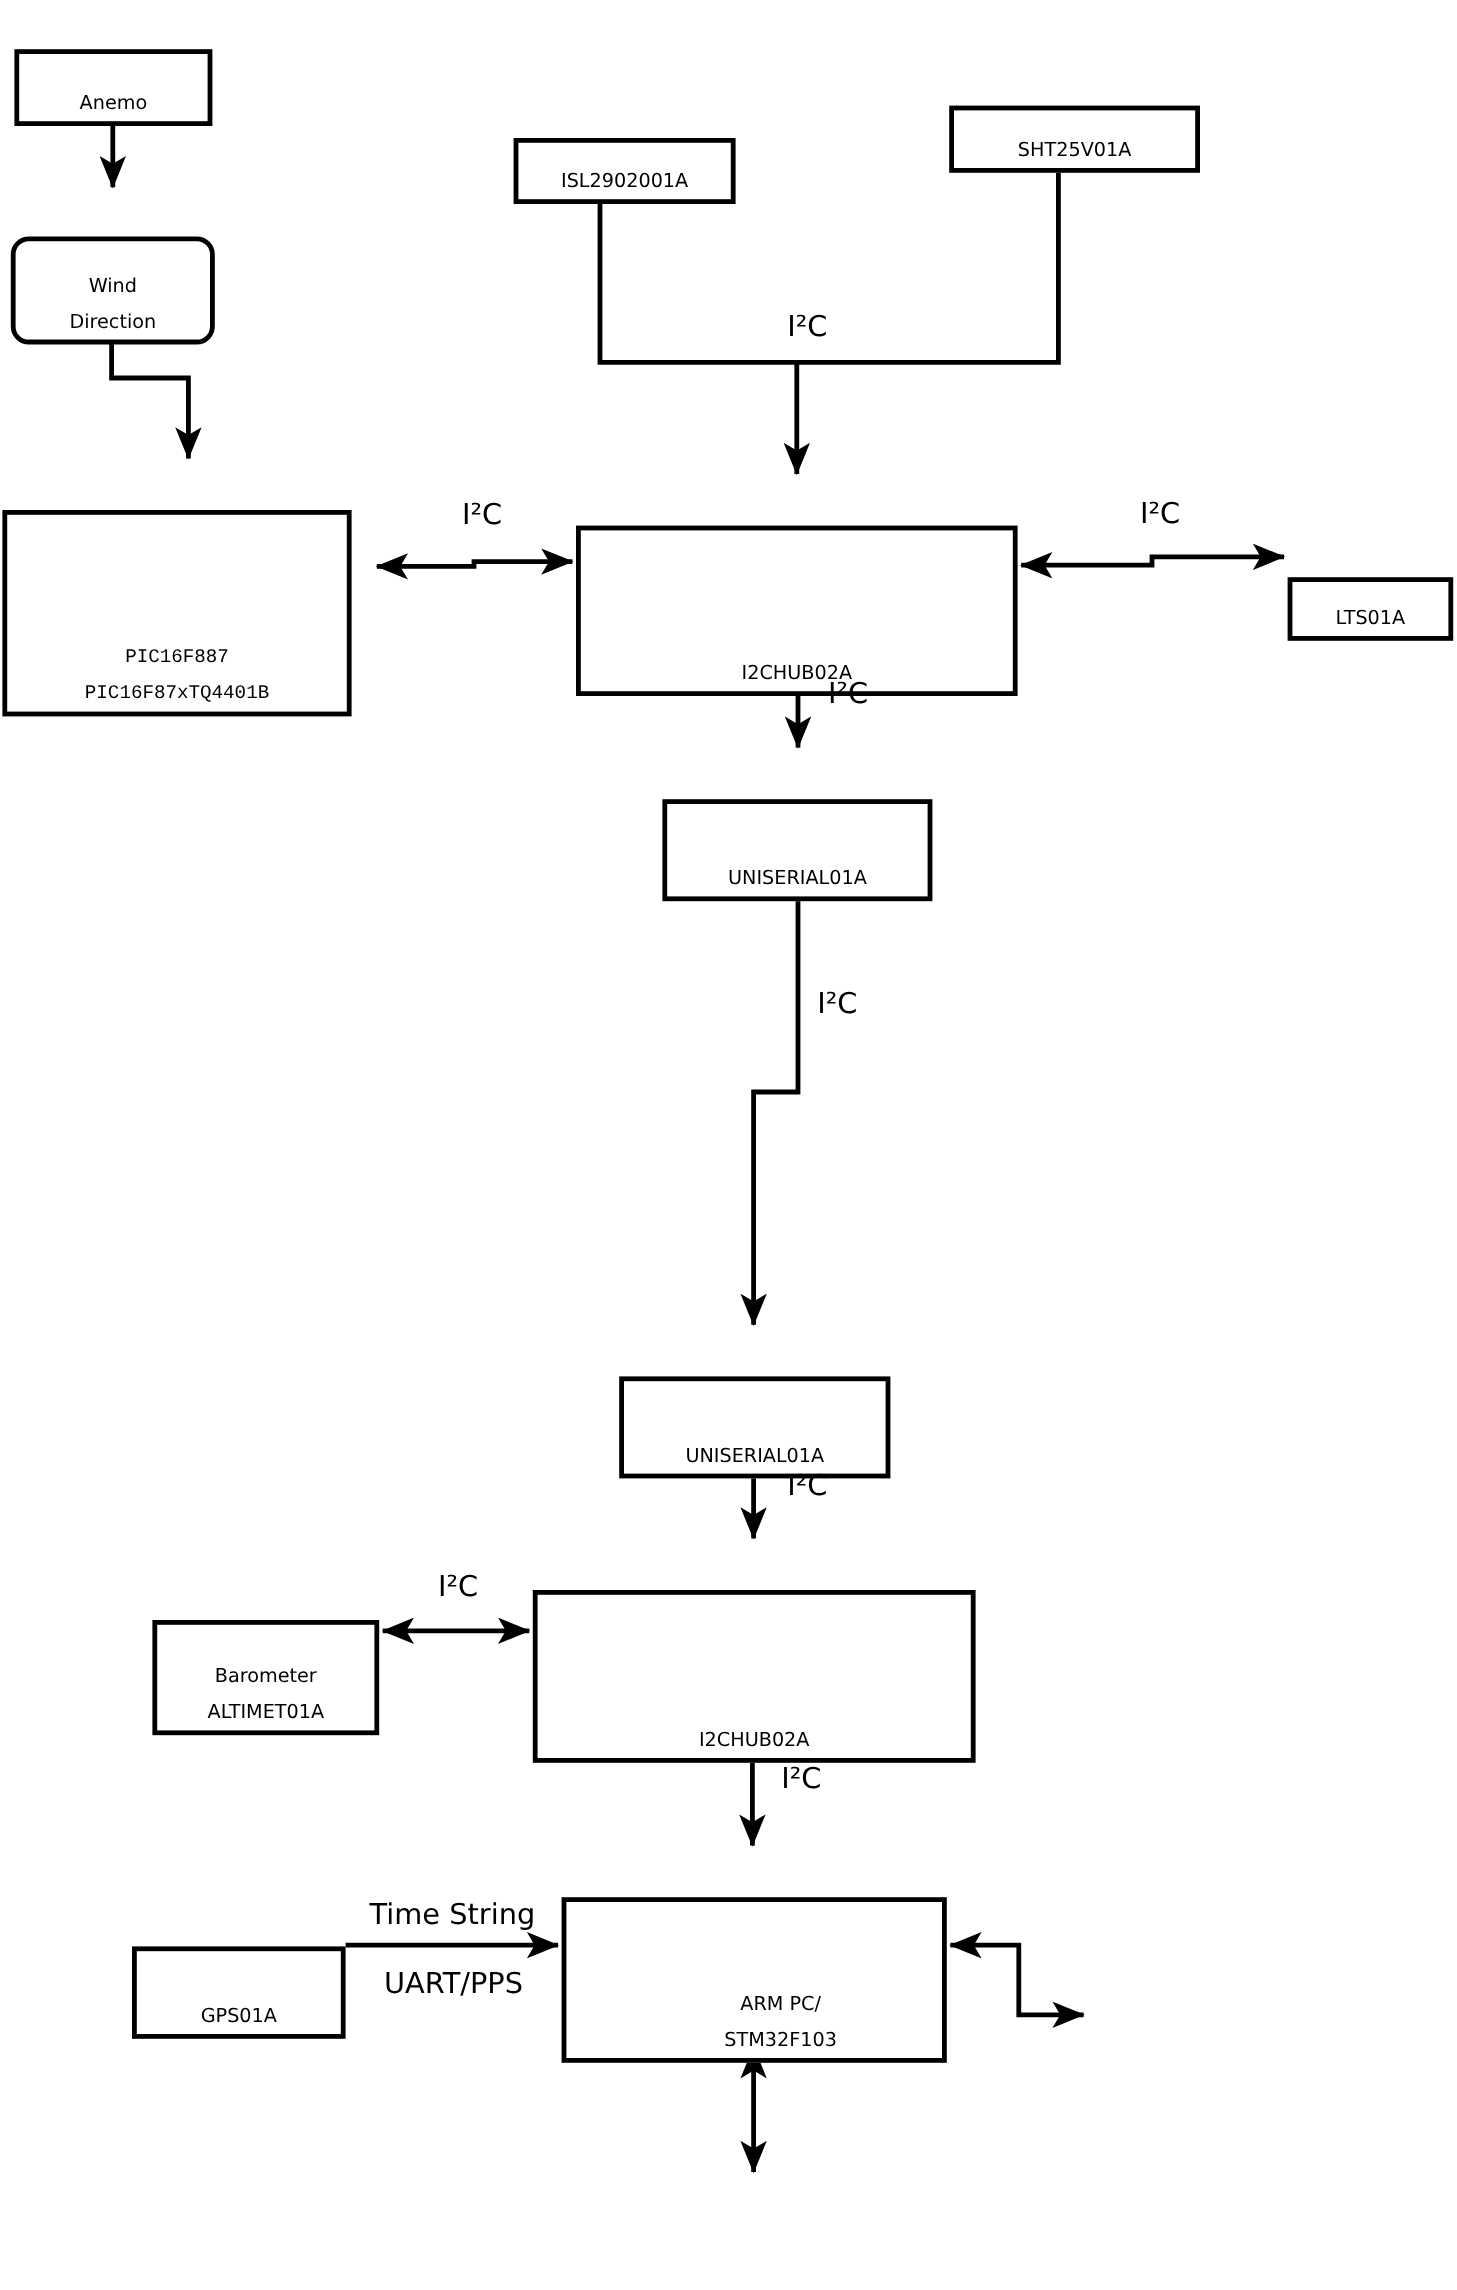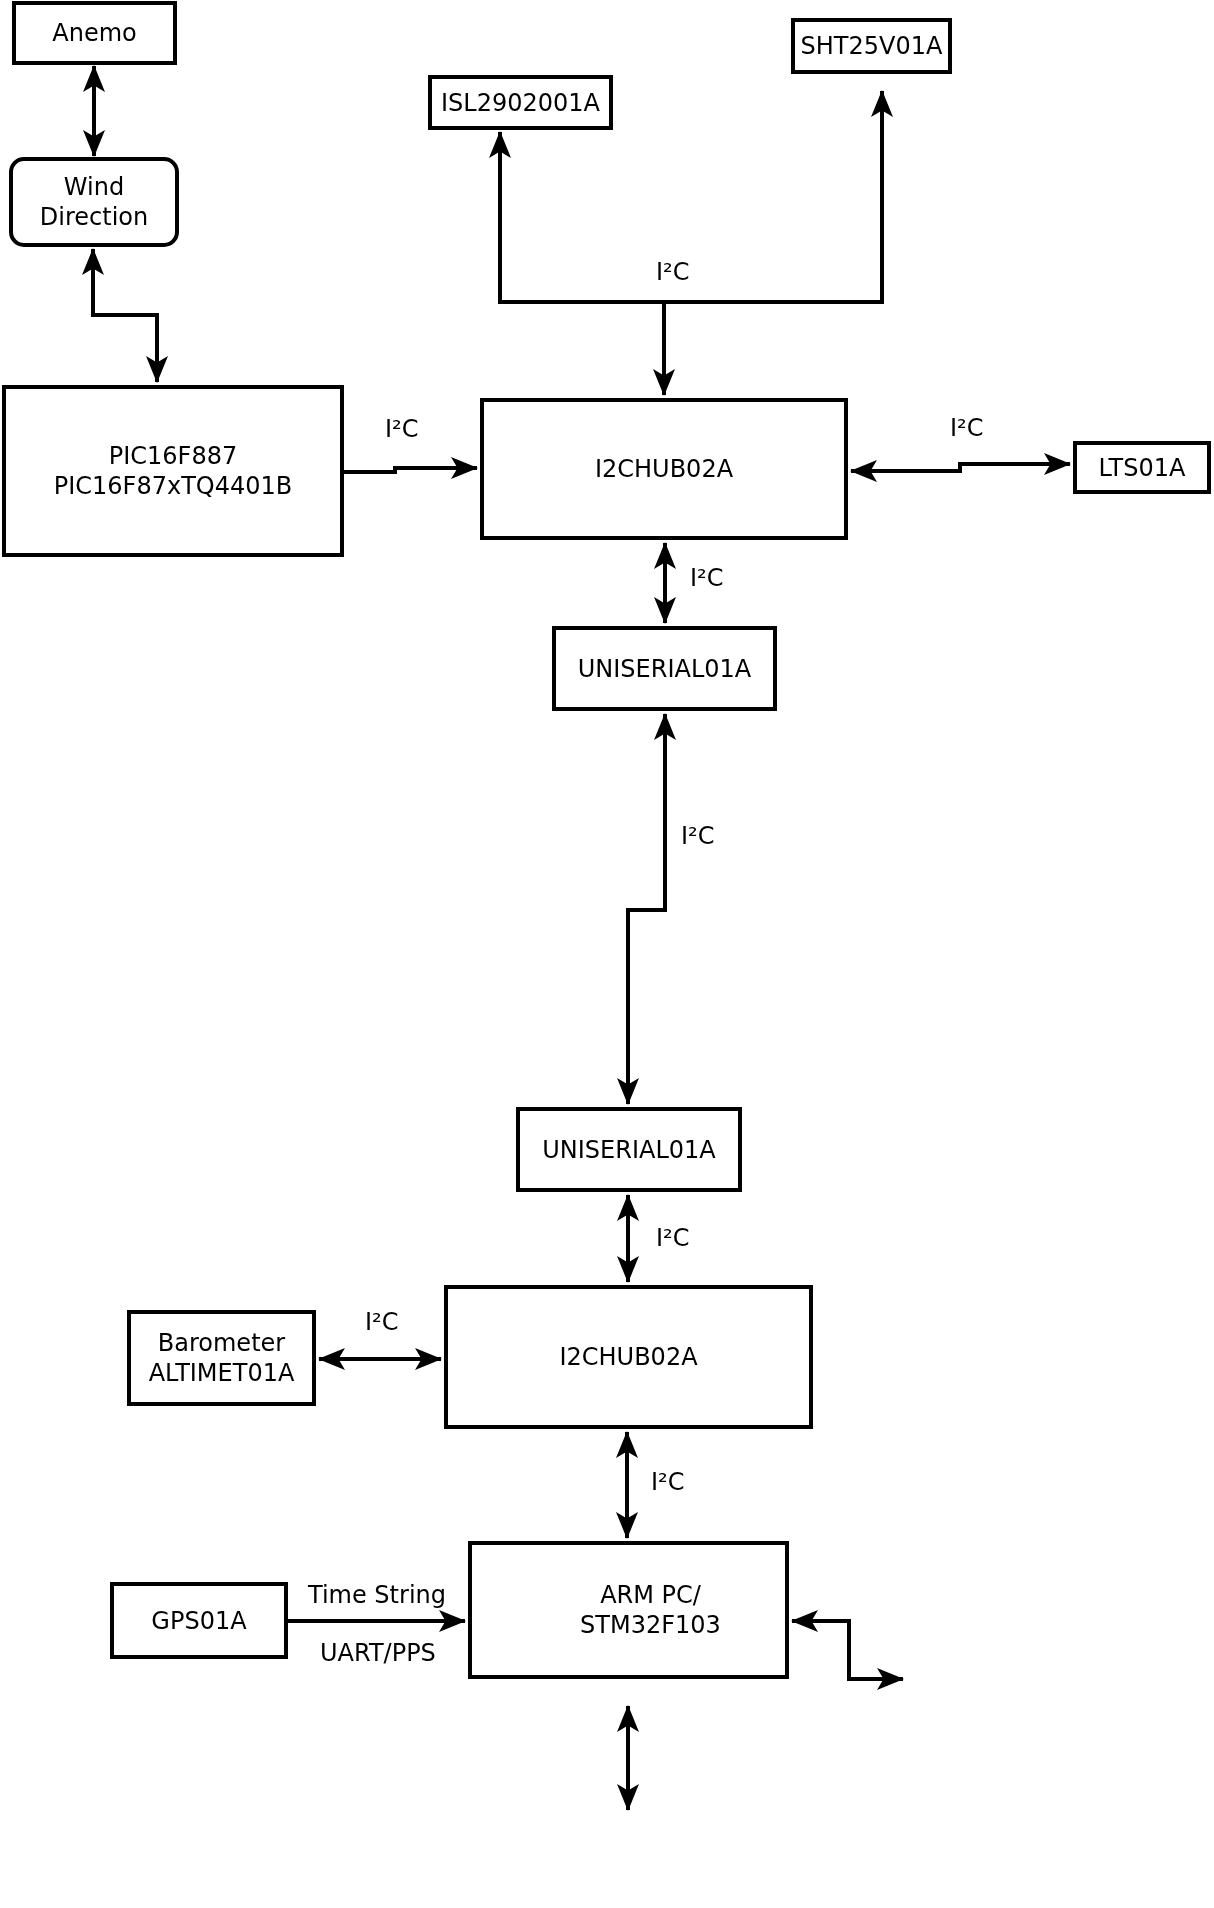--- a/index.html
+++ b/index.html
@@ -13,25 +13,26 @@
   }
   svg.wires{position:absolute;left:0;top:0;width:1214px;height:1908px;}
   .node{
     position:absolute;
     box-sizing:border-box;
     border:4px solid #000;
     background:#fff;
     display:flex;
     flex-direction:column;
     align-items:center;
-    justify-content:center;
+    justify-content:flex-end;
     text-align:center;
-    font-size:24px;
+    font-size:16px;
     line-height:30px;
     white-space:nowrap;
+    margin-top:40px;
   }
   .node span{display:block;}
   .elabel{
     position:absolute;
     font-size:24px;
     line-height:28px;
     white-space:nowrap;
   }
 </style>
 </head>
@@ -68,30 +69,30 @@
 
   <div class="node" style="left:12px;top:1px;width:165px;height:64px;">
     <span>Anemo</span>
   </div>
 
   <div class="node" style="left:9px;top:157px;width:170px;height:90px;border-radius:15px;">
     <span>Wind</span>
     <span>Direction</span>
   </div>
 
-  <div class="node" style="left:2px;top:385px;width:342px;height:172px;">
+  <div class="node" style="left:2px;top:385px;width:291px;height:172px;font-family:Liberation Mono, monospace;">
     <span>PIC16F887</span>
     <span>PIC16F87xTQ4401B</span>
   </div>
 
   <div class="node" style="left:428px;top:75px;width:185px;height:55px;">
     <span>ISL2902001A</span>
   </div>
 
-  <div class="node" style="left:791px;top:18px;width:161px;height:56px;">
+  <div class="node" style="left:791px;top:48px;width:209px;height:56px;">
     <span>SHT25V01A</span>
   </div>
 
   <div class="node" style="left:480px;top:398px;width:368px;height:142px;">
     <span>I2CHUB02A</span>
   </div>
 
   <div class="node" style="left:1073px;top:441px;width:138px;height:53px;">
     <span>LTS01A</span>
   </div>

